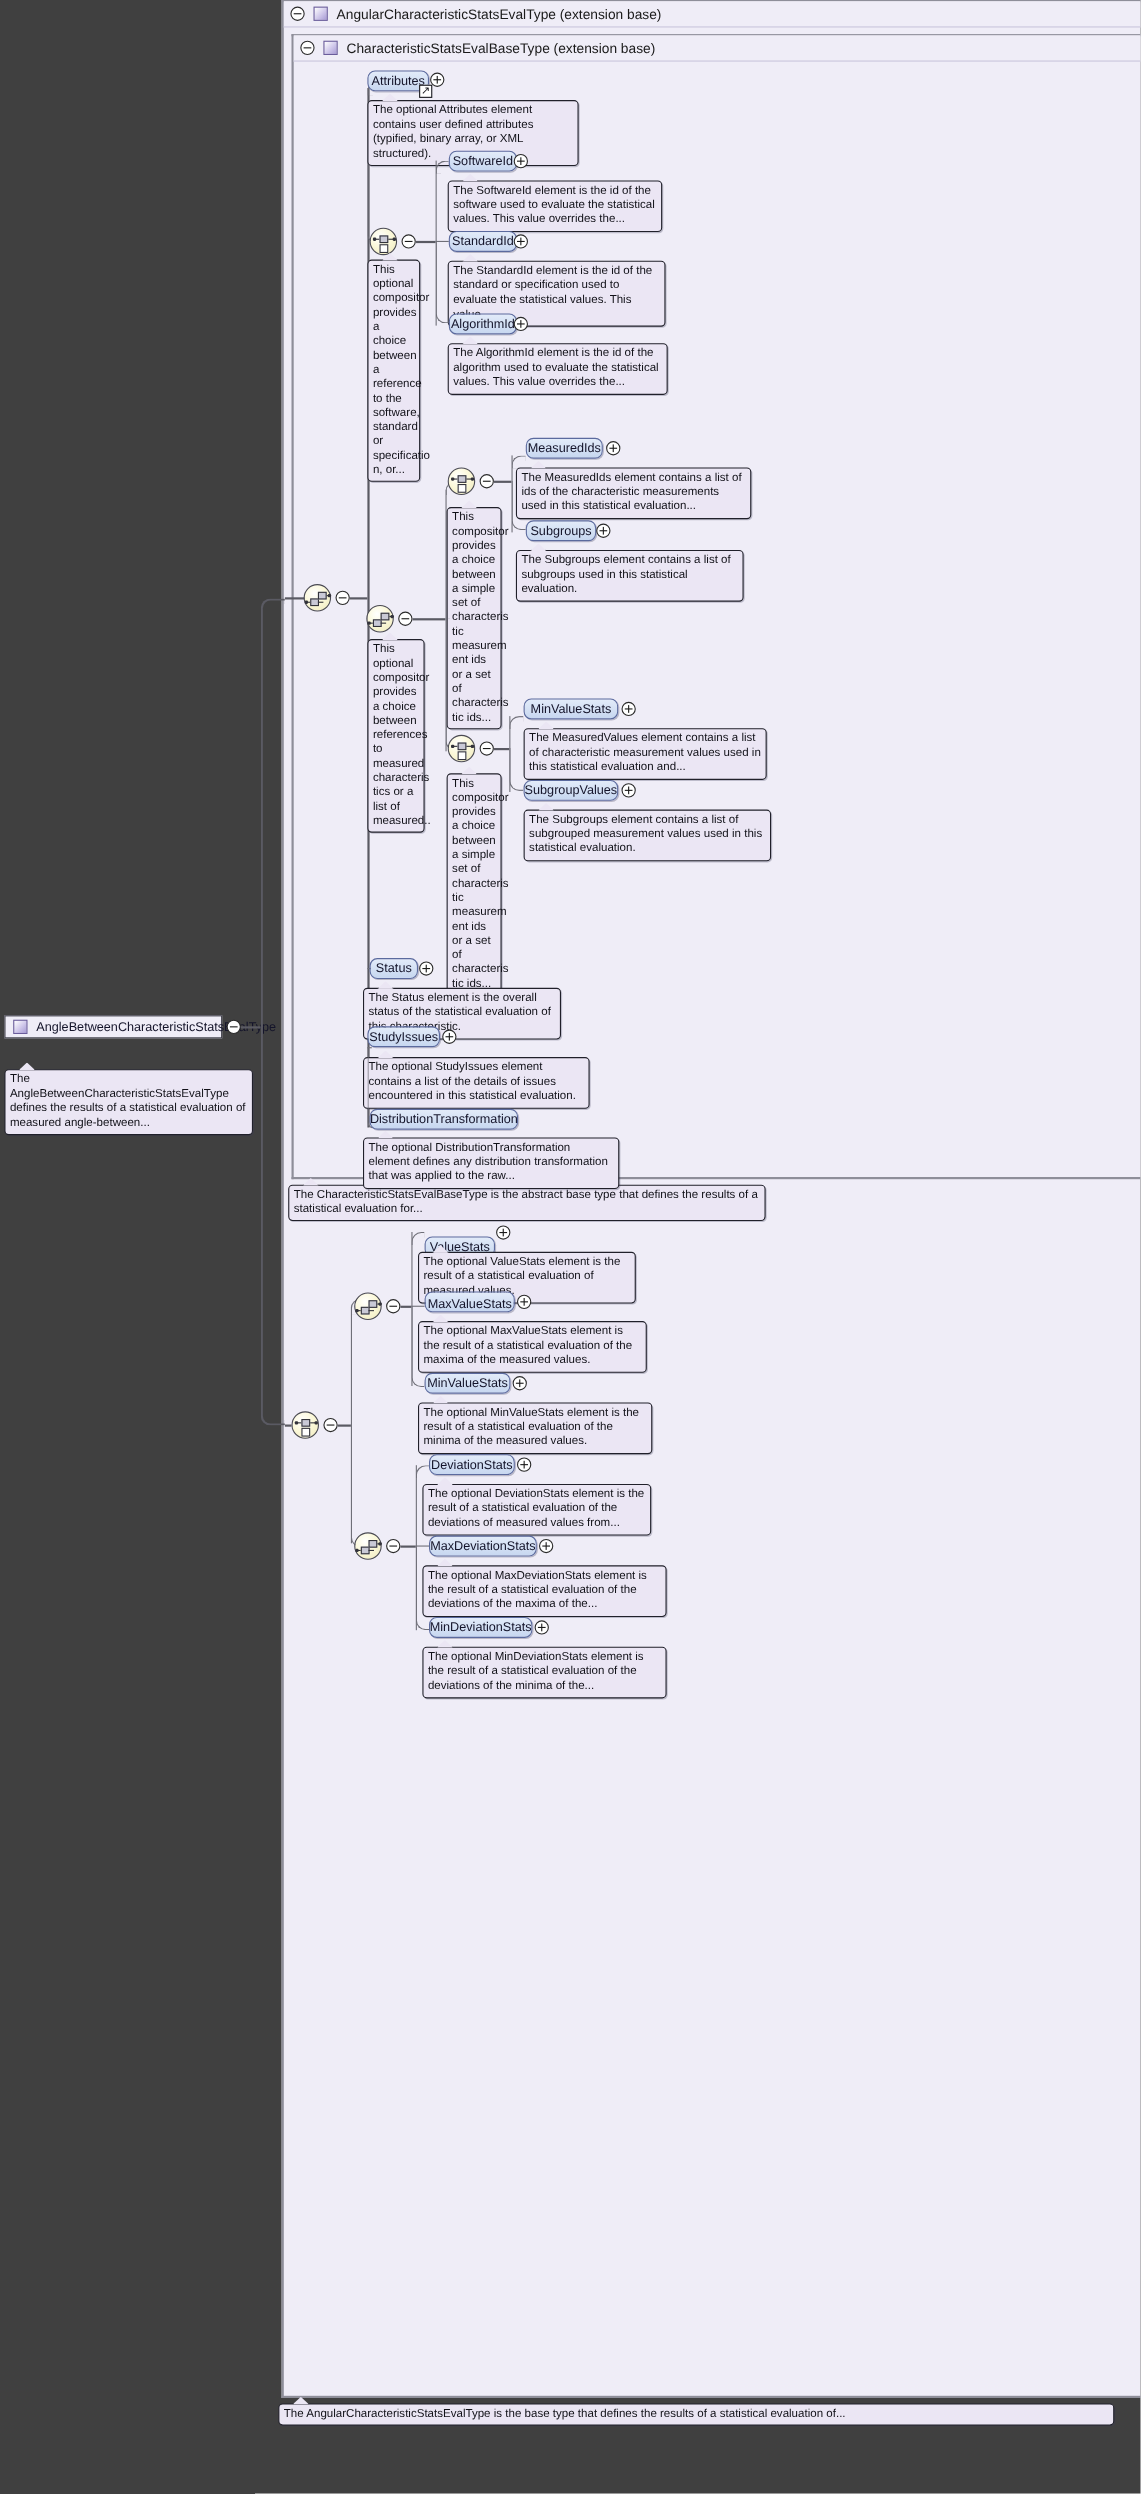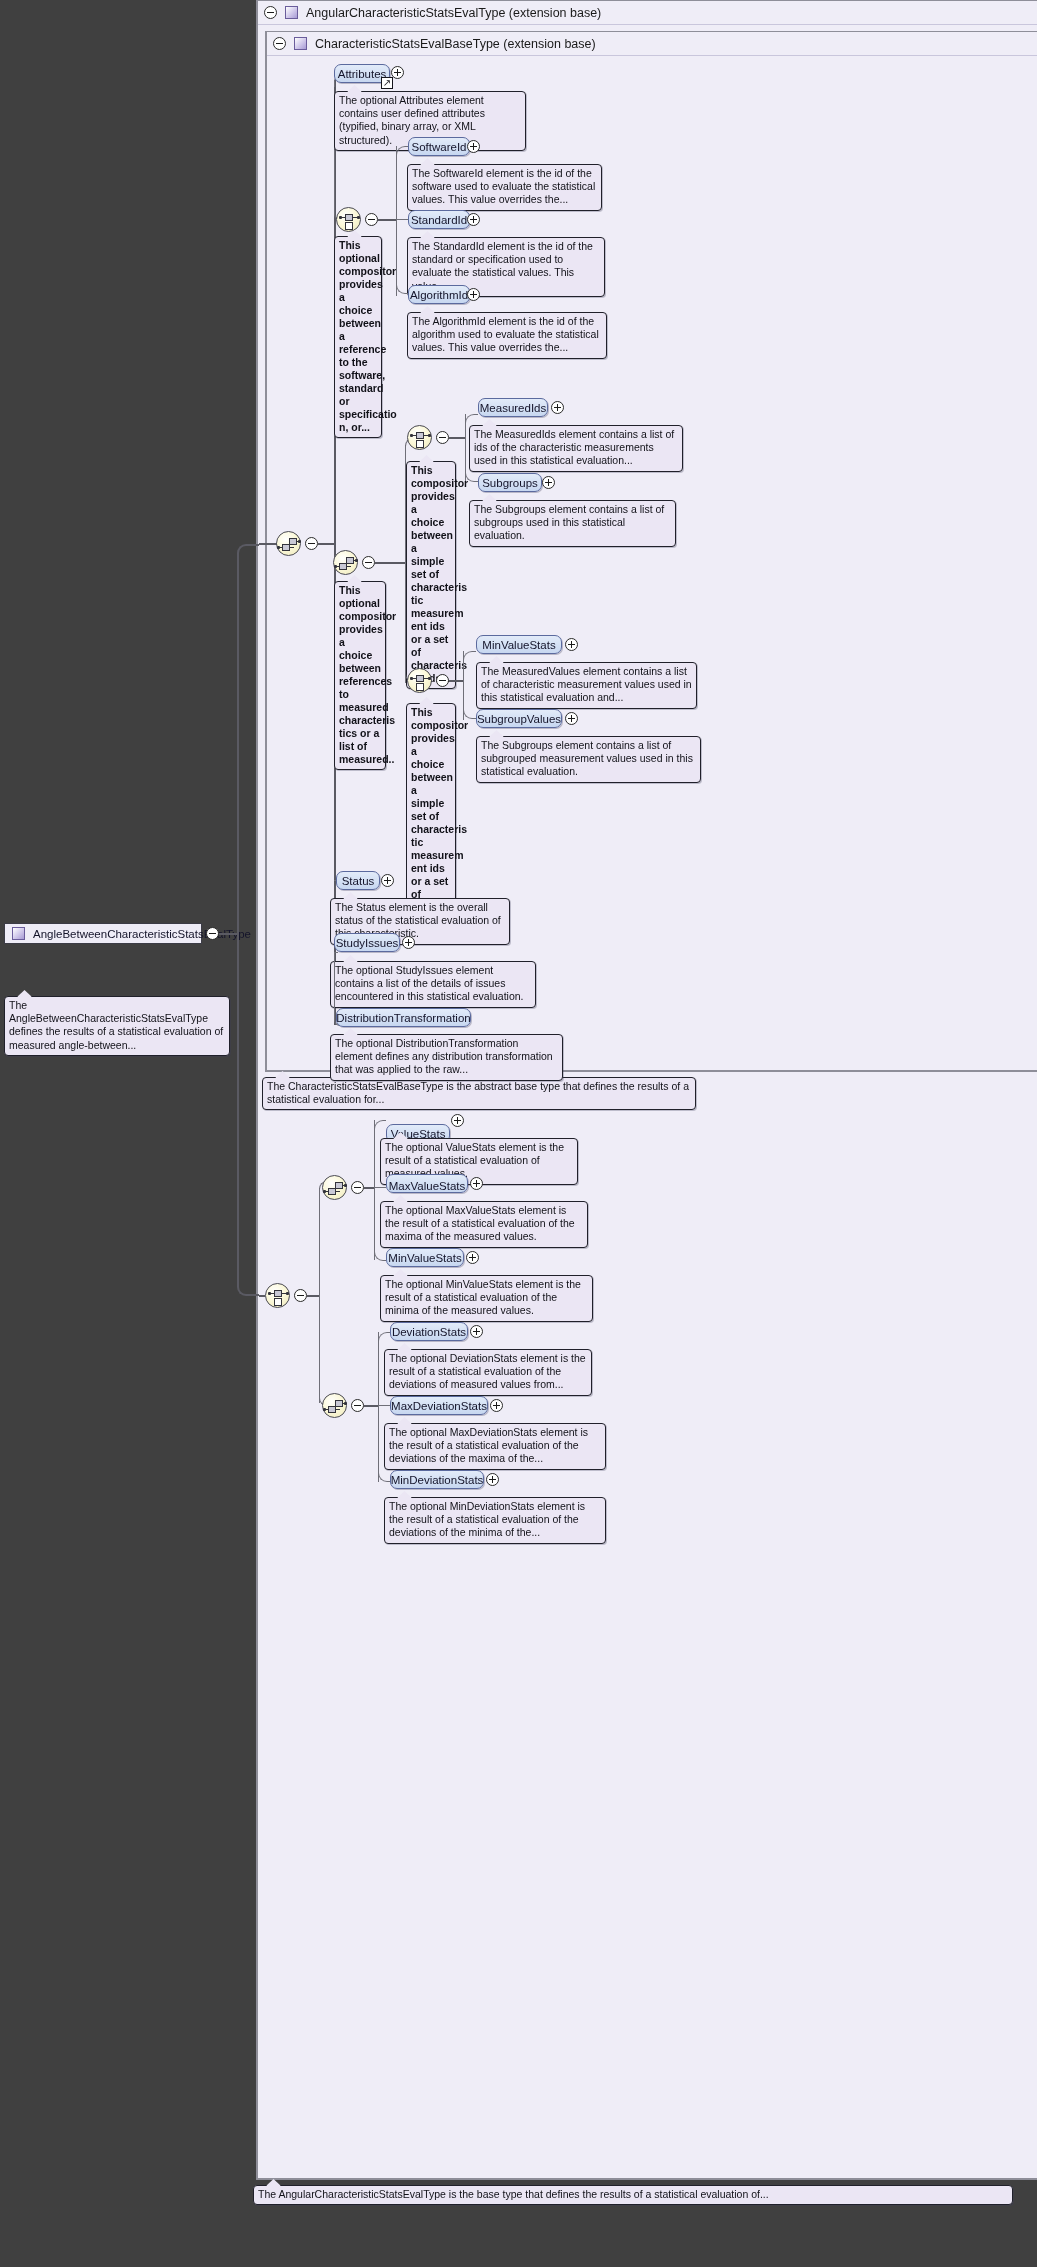--- a/index.html
+++ b/index.html
@@ -127,21 +127,21 @@
   .note::before {
     content: "";
     position: absolute;
     top: -7px; left: 12px;
     width: 13px; height: 7px;
     background: #ebe6f4;
     border-left: 1px solid #20202a;
     border-right: 1px solid #20202a;
     clip-path: polygon(0 100%, 50% 0, 100% 100%);
   }
-  .note.narrow { line-height: 13px; font-weight: bold; }
+  .note.narrow { line-height: 13px; }
 
   
   .comp {
     position: absolute;
     width: 25px; height: 25px;
     border-radius: 50%;
     border: 1px solid #4a4a52;
     background: radial-gradient(circle at 38% 32%, #ffffff 0%, #fbf8d8 48%, #eee9bd 100%);
   }
   .comp i {
@@ -200,21 +200,21 @@
     <div class="tog" style="position:relative;"></div>
     <div class="typebox"></div>
     <div class="frame-title">CharacteristicStatsEvalBaseType (extension base)</div>
   </div>
 
   <div class="rootnode" style="left:4px; top:923px; width:198px;">
     <div class="typebox"></div>
     <span style="font-size:11.5px;">AngleBetweenCharacteristicStatsEvalType</span>
   </div>
   <div class="tog" style="left:206px; top:927px;"></div>
-  <div class="note" style="left:4px; top:996px; width:226px;">The AngleBetweenCharacteristicStatsEvalType defines the results of a statistical evaluation of measured angle-between...</div>
+  <div class="note" style="left:4px; top:972px; width:226px;">The AngleBetweenCharacteristicStatsEvalType defines the results of a statistical evaluation of measured angle-between...</div>
 
   <div class="ln thick h" style="left:219px; top:933px; width:18px;"></div>
 
   <div class="elbow tl" style="left:237px; top:544px; width:22px; height:390px; border-color:#5a5a63; border-width:2px 0 0 2px;"></div>
   <div class="elbow bl" style="left:237px; top:933px; width:22px; height:363px; border-color:#5a5a63; border-width:0 0 2px 2px;"></div>
   <div class="ln thick h" style="left:259px; top:543px; width:18px;"></div>
   <div class="ln thick h" style="left:259px; top:1295px; width:6px;"></div>
 
   <div class="comp seq" style="left:276px; top:531px;">
     <span class="dot l"></span>

